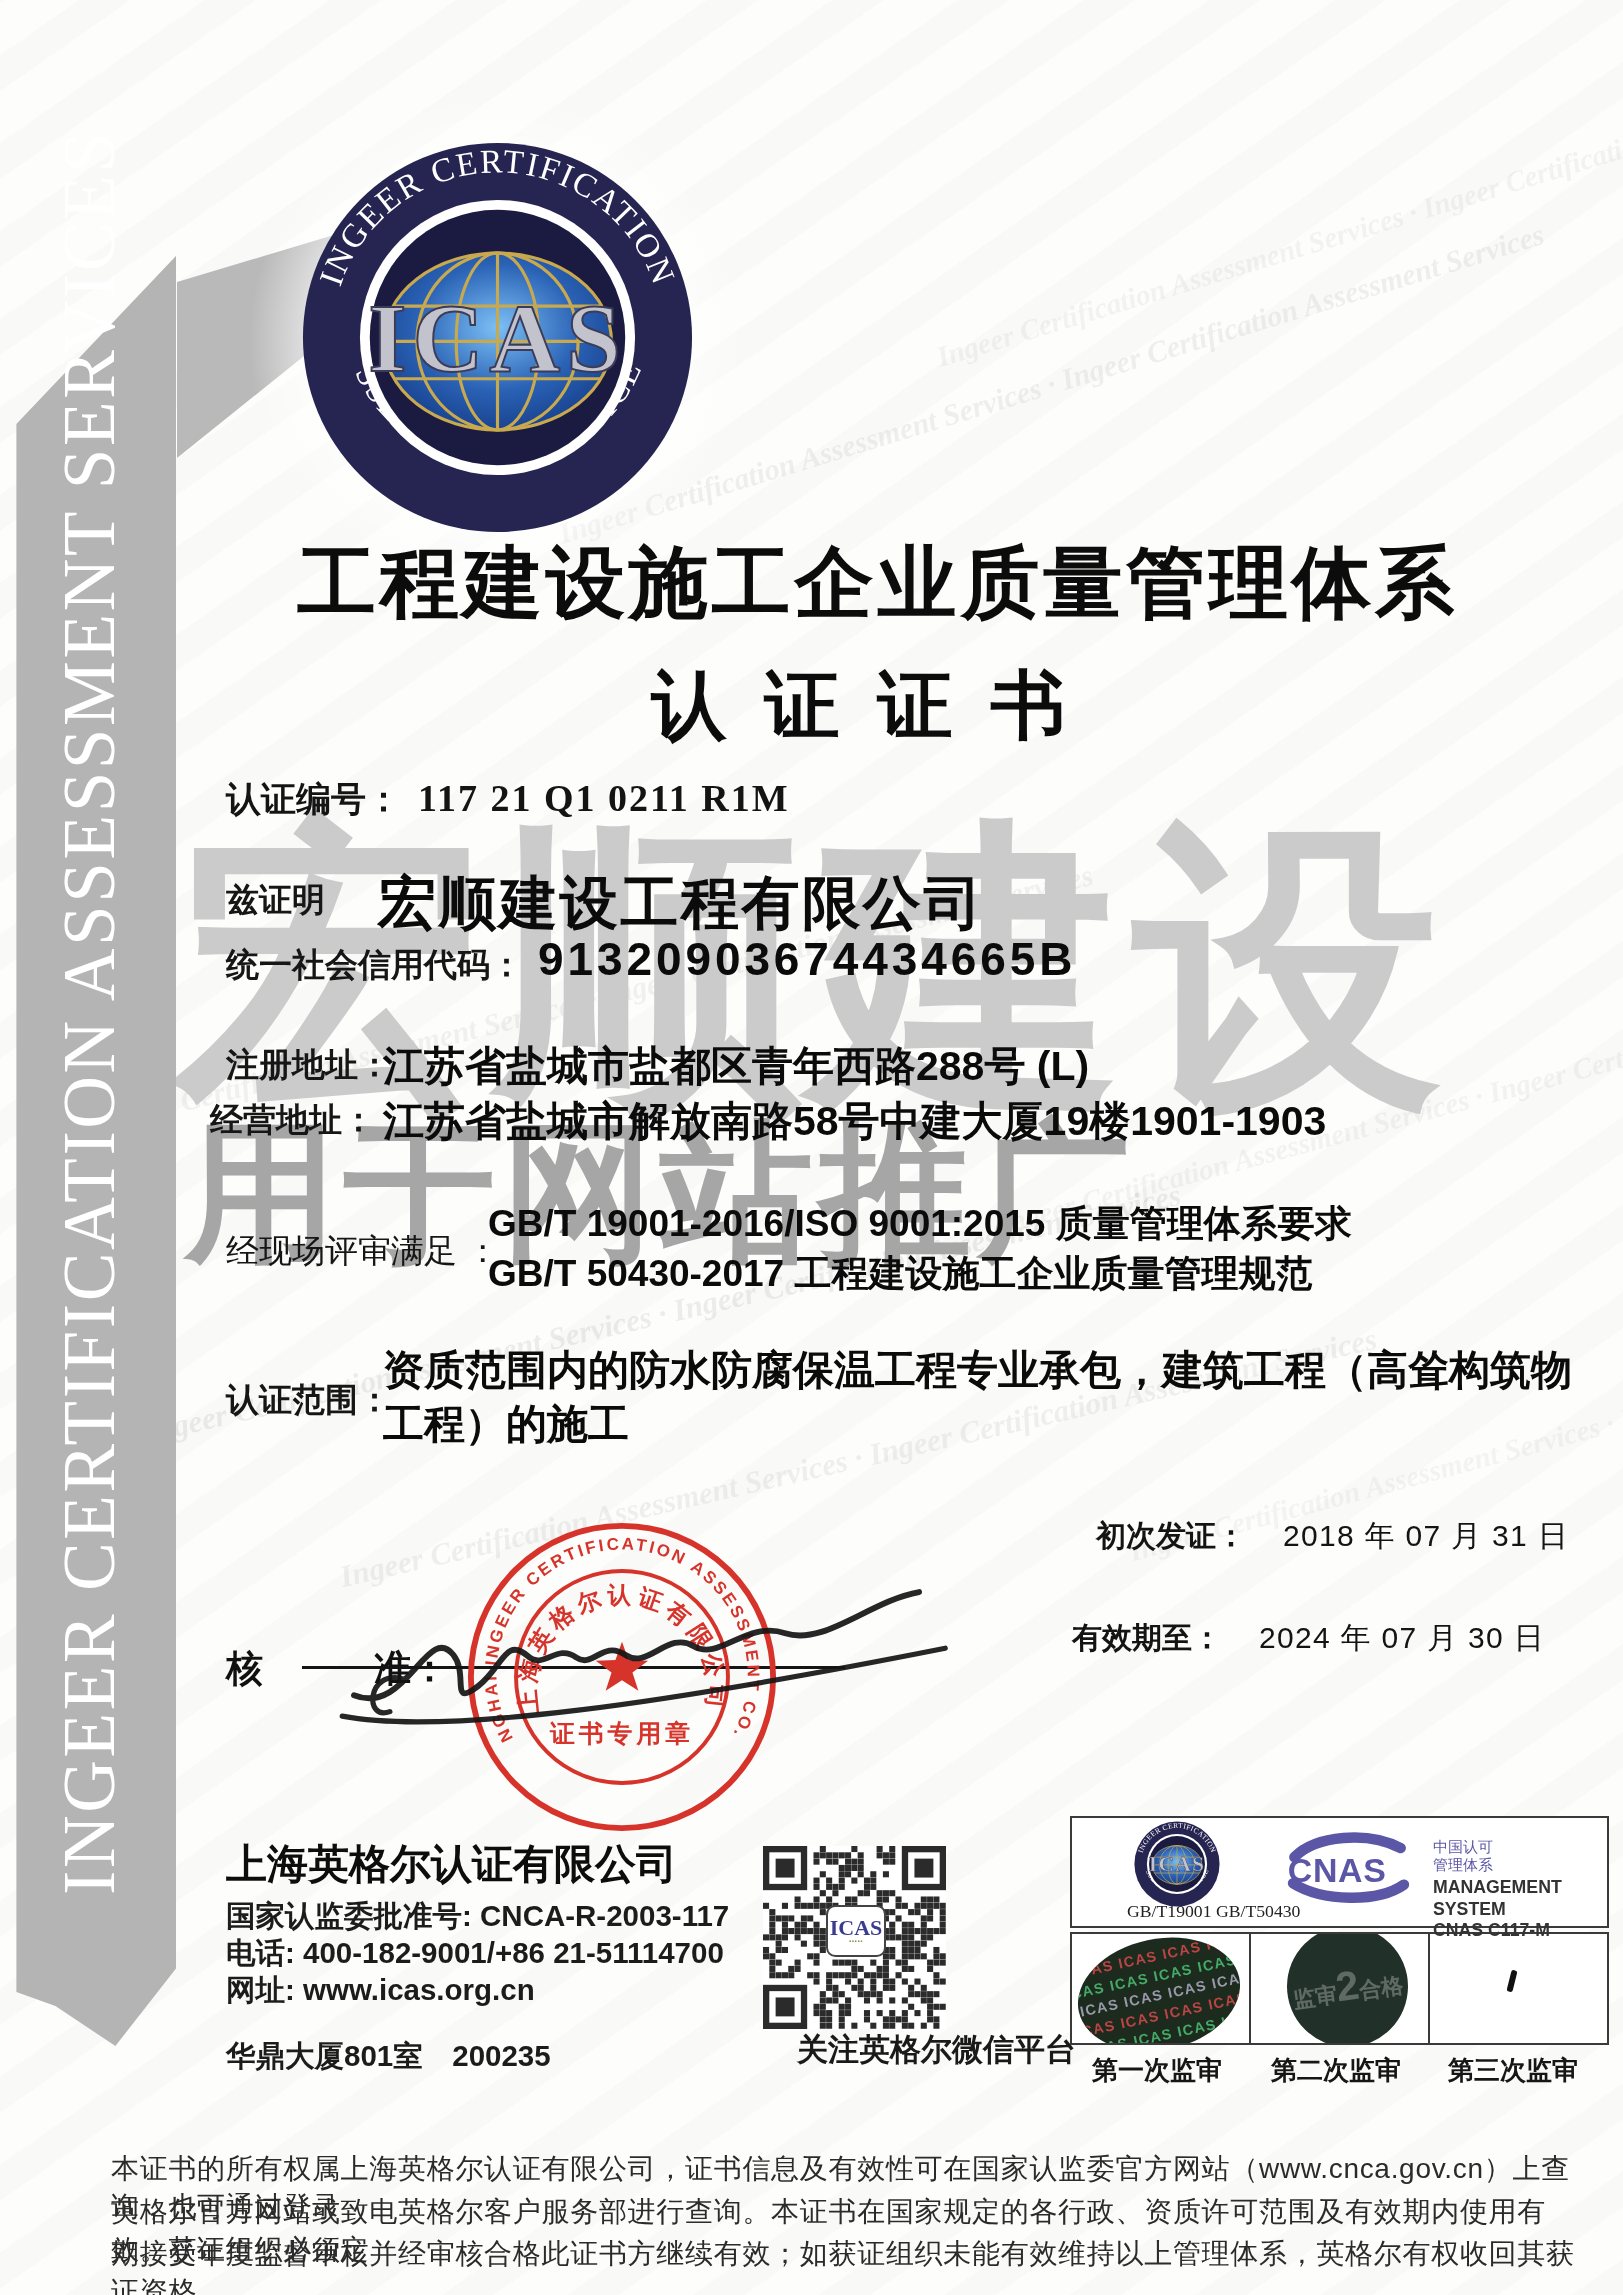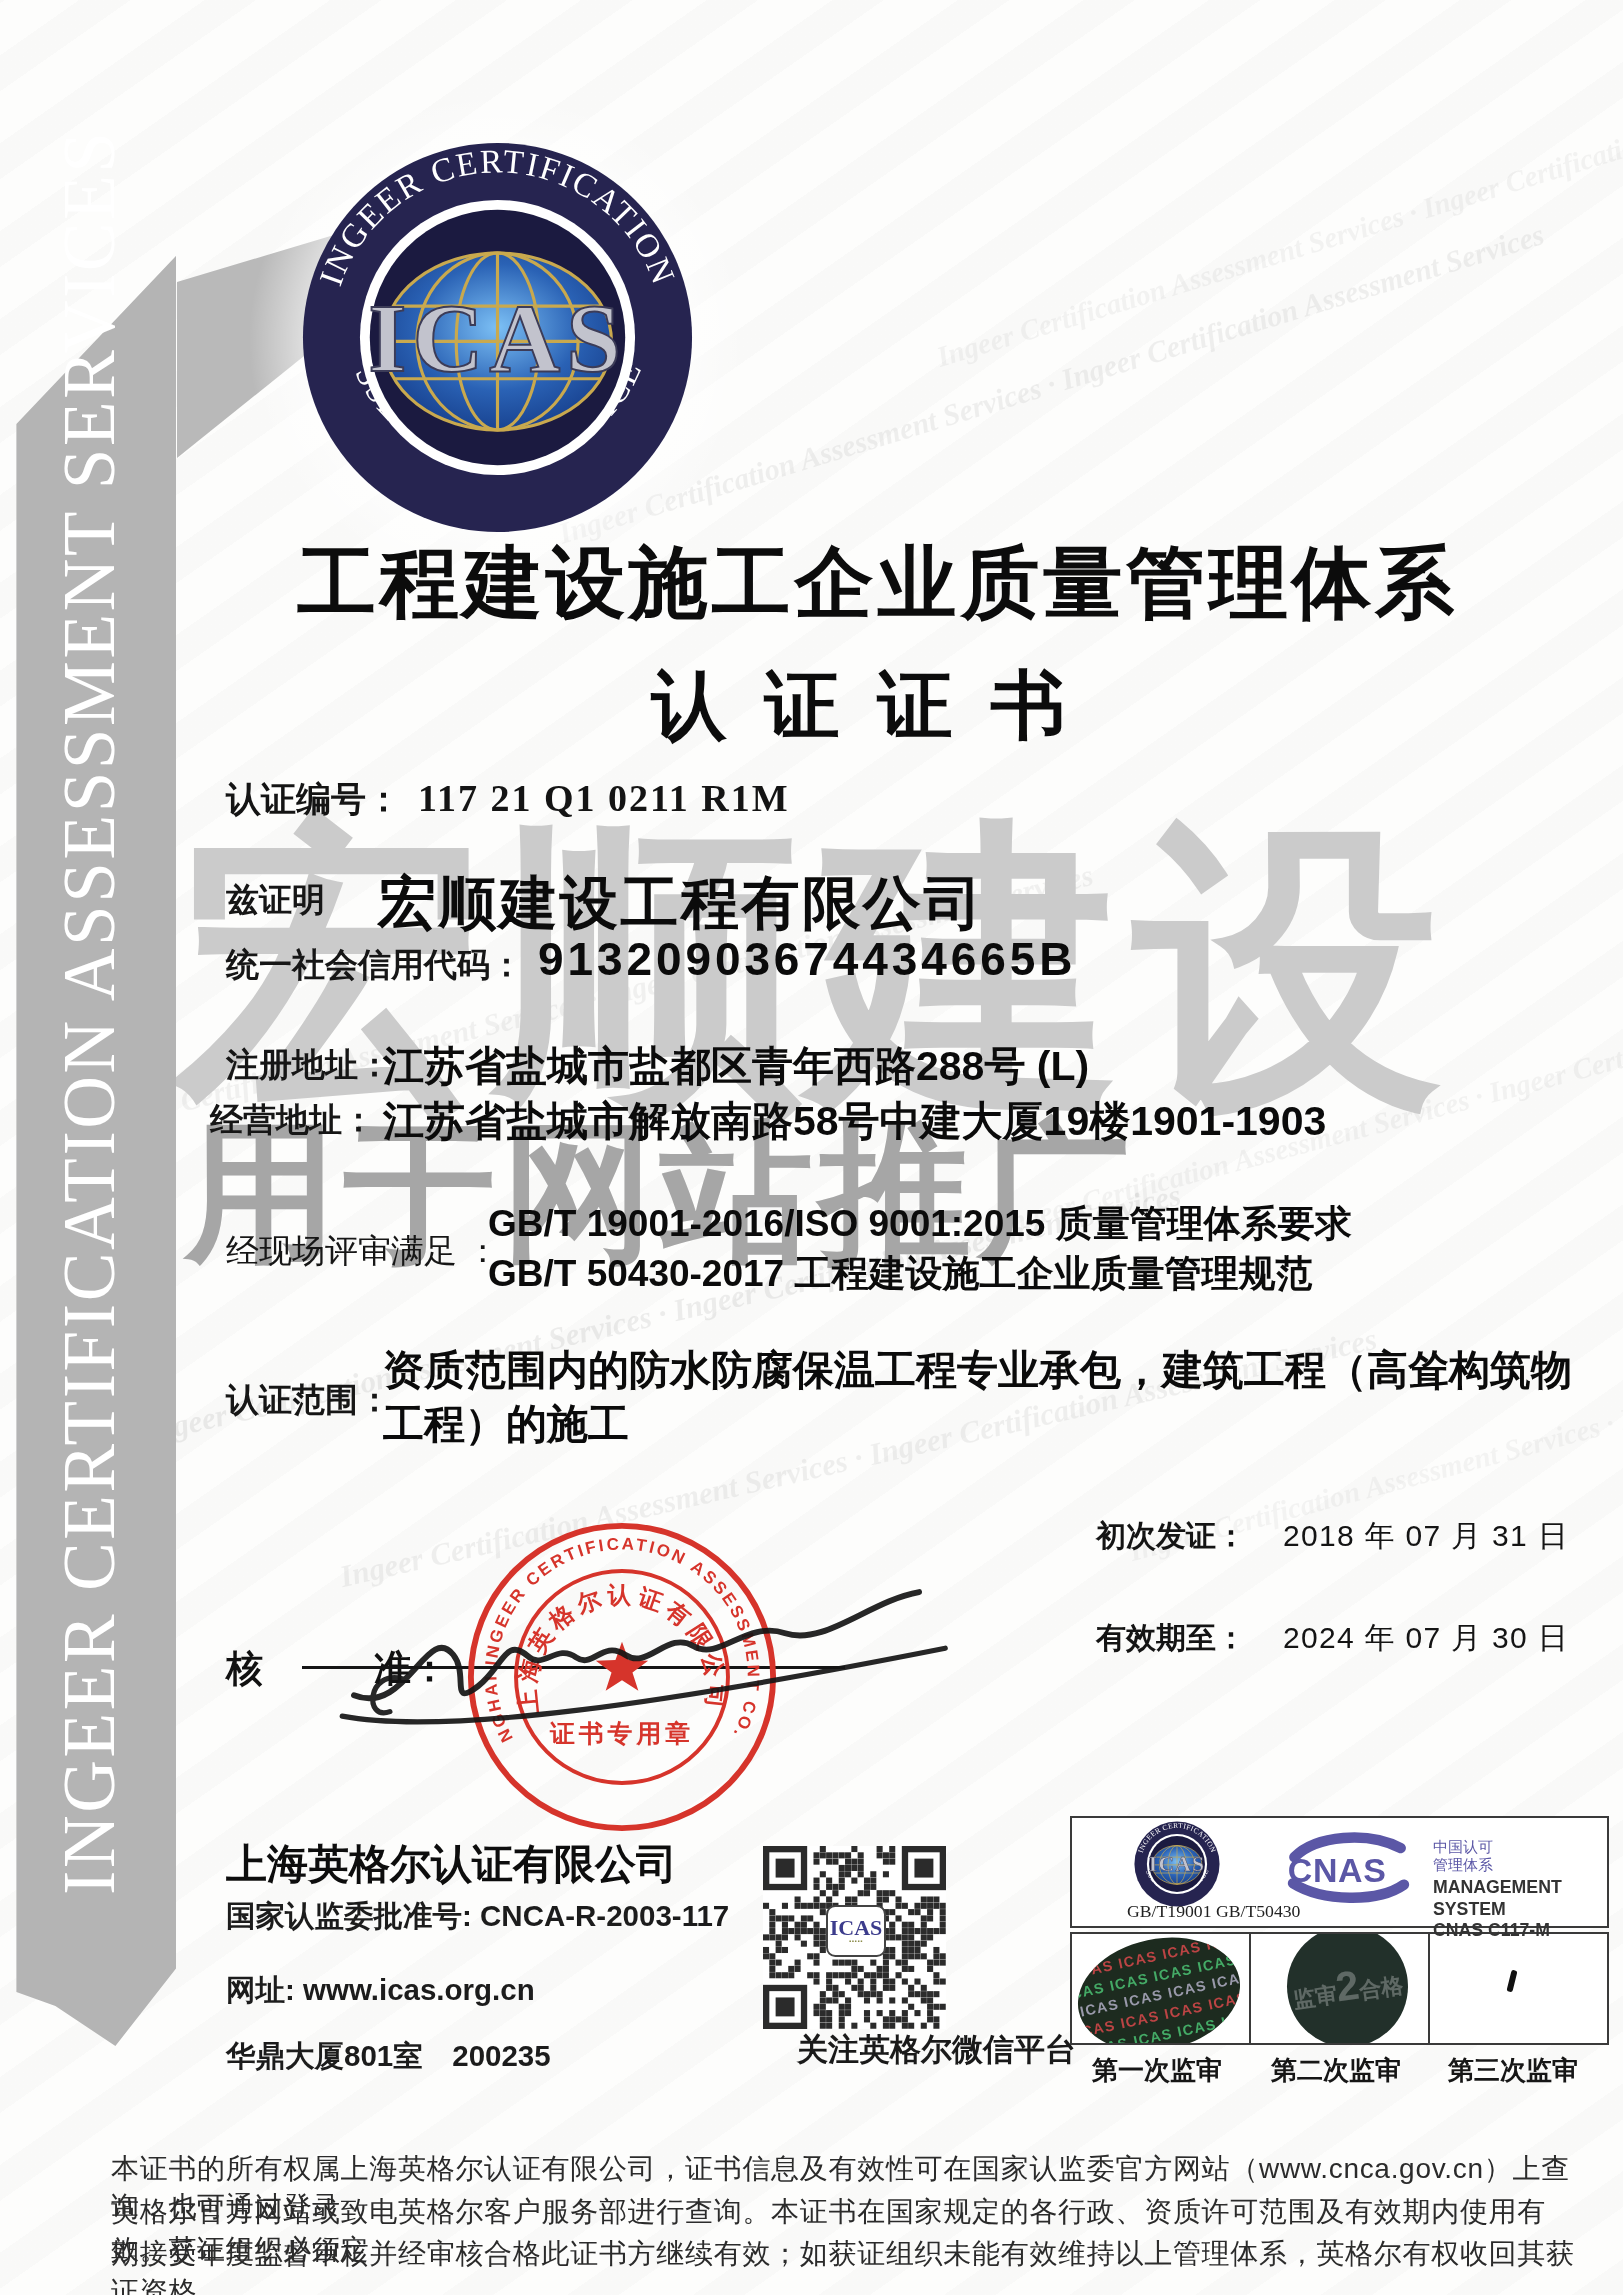--- a/index.html
+++ b/index.html
@@ -181,21 +181,21 @@
     <div>GB/T 50430-2017 工程建设施工企业质量管理规范</div>
   </div>
 
   <div class="flab" style="left:226px;top:1378px;">认证范围：</div>
   <div class="abs scope">资质范围内的防水防腐保温工程专业承包，建筑工程（高耸构筑物工程）的施工</div>
 
   <div class="drow" style="left:1096px;top:1516px;">
     <span class="dl">初次发证：</span>
     <span class="dv">2018 年 07 月 31 日</span>
   </div>
-  <div class="drow" style="left:1096px;top:1618px;">
+  <div class="drow" style="left:1072px;top:1618px;">
     <span class="dl">有效期至：</span>
     <span class="dv">2024 年 07 月 30 日</span>
   </div>
 
   <div class="abs approve">核　　　准：</div>
   <div class="abs sigline"></div>
 
   <svg class="abs stamp" width="314" height="314" viewBox="0 0 480 480">
     <circle cx="240" cy="240" r="231" fill="none" stroke="#d6342b" stroke-width="9"></circle>
     <circle cx="240" cy="240" r="162" fill="none" stroke="#d6342b" stroke-width="6"></circle>
@@ -214,20 +214,21 @@
   <svg class="abs sig" width="655" height="196" viewBox="0 0 1000 300">
     <g fill="none" stroke="#151515" stroke-linecap="round" opacity="0.92">
       <path stroke-width="9" d="M 40,230 C 120,262 152,118 192,168 C 216,198 186,250 230,216 C 268,186 272,140 306,170 C 330,192 350,150 380,172 C 406,190 420,145 455,168 C 490,192 520,130 560,155 C 600,178 640,115 700,135 C 760,155 830,85 905,72"></path>
       <path stroke-width="8" d="M 22,262 C 180,292 520,242 945,158"></path>
       <path stroke-width="8" d="M 95,255 C 55,270 60,190 115,205"></path>
     </g>
   </svg>
 
   <div class="abs issuer-name">上海英格尔认证有限公司</div>
   <div class="iline" style="top:1897px;">国家认监委批准号: CNCA-R-2003-117</div>
+  <div class="iline" style="top:1934px;">电话: 400-182-9001/+86 21-51114700</div>
   <div class="iline" style="top:1971px;">网址: www.icas.org.cn</div>
   <div class="iline" style="top:2037px;">华鼎大厦801室　200235</div>
 
   <svg id="qr-svg" class="abs qr" viewBox="0 0 280 280">
       <rect x="0" y="0" width="280" height="280" fill="#ffffff"></rect>
       <rect x="86.89655172413794" y="0" width="9.268965517241378" height="9.268965517241378" fill="#2b2b2b"></rect>
       <rect x="135.17241379310343" y="0" width="9.268965517241378" height="9.268965517241378" fill="#2b2b2b"></rect>
       <rect x="173.79310344827587" y="0" width="9.268965517241378" height="9.268965517241378" fill="#2b2b2b"></rect>
       <rect x="193.10344827586206" y="0" width="9.268965517241378" height="9.268965517241378" fill="#2b2b2b"></rect>
       <rect x="77.24137931034483" y="9.655172413793103" width="9.268965517241378" height="9.268965517241378" fill="#2b2b2b"></rect>

